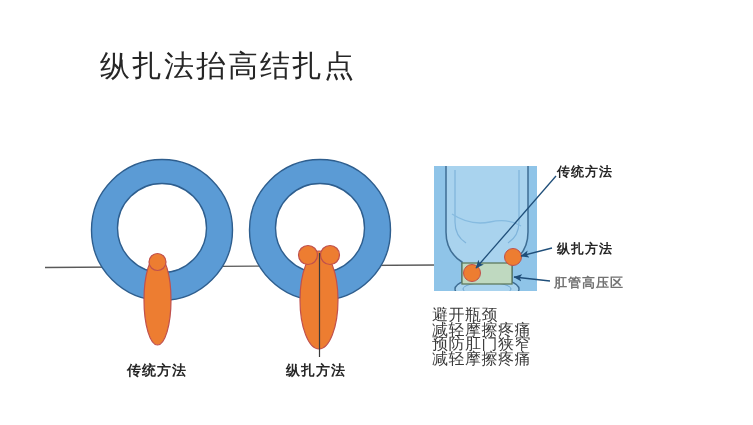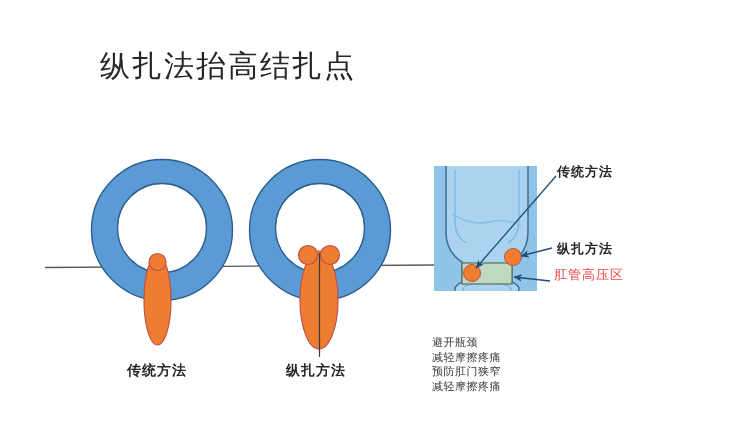--- a/index.html
+++ b/index.html
@@ -58,33 +58,33 @@
   }
   #label-traditional {
     left: 557px; top: 163px;
     color: #262626; font-weight: bold; letter-spacing: 1px;
   }
   #label-vertical {
     left: 557px; top: 240px;
     color: #262626; font-weight: bold; letter-spacing: 1px;
   }
   #label-highpressure {
-    left: 554px; top: 266px;
-    color: #ef4444; font-weight: normal; letter-spacing: 1px;
+    left: 554px; top: 274px;
+    color: #737373; font-weight: bold; letter-spacing: 1px;
   }
   
   #notes {
     position: absolute;
     left: 432px;
-    top: 336px;
-    font-size: 11px;
+    top: 308px;
+    font-size: 16px;
     line-height: 14.5px;
     color: #3a3a3a;
     letter-spacing: 0.5px;
-    font-family: Liberation Mono, monospace;
+    font-family: Liberation Serif, serif;
   }
   #notes div { white-space: nowrap; }
 </style>
 </head>
 <body>
 
 <div id="slide">
 
   <div id="slide-title">纵扎法抬高结扎点</div>
 

